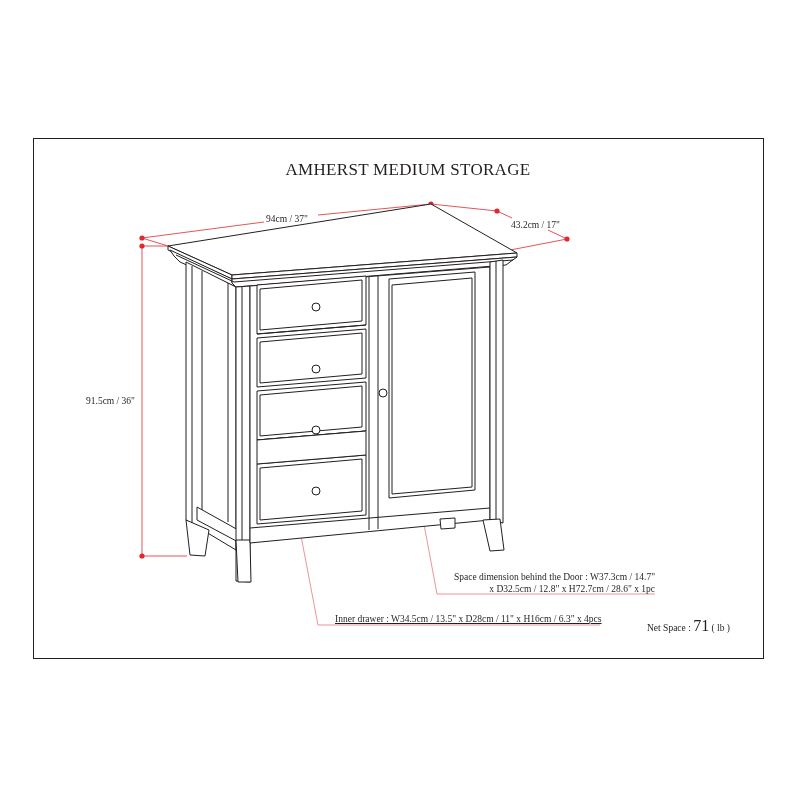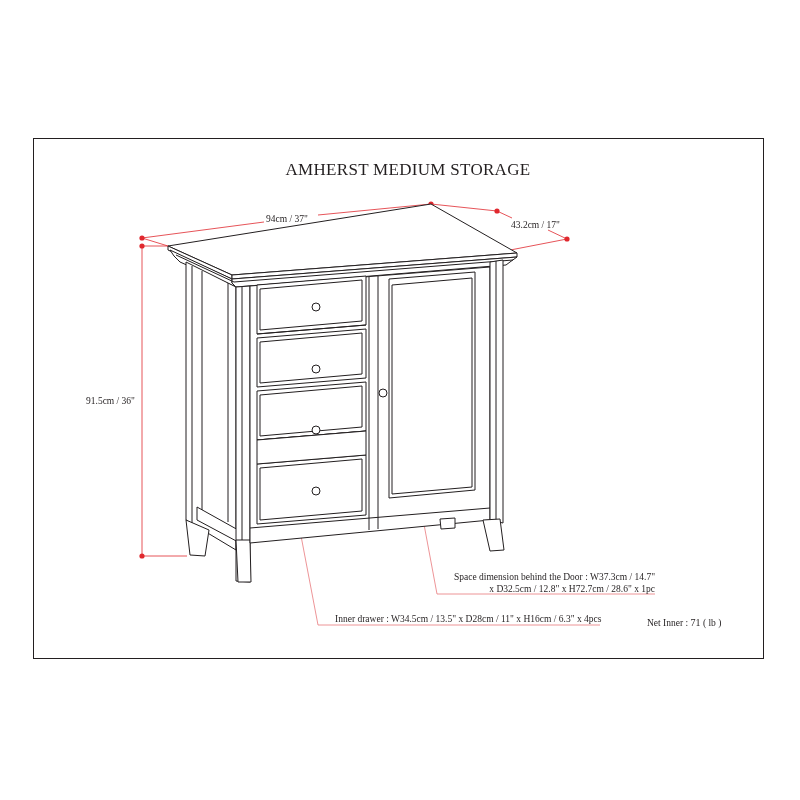--- a/index.html
+++ b/index.html
@@ -54,29 +54,29 @@
     .lbl.height { left: 86px; top: 397px; }
     .spec {
       position: absolute;
       font-size: 9.5px;
       color: #231f20;
       white-space: nowrap;
       line-height: 12px;
       text-align: right;
     }
     .spec.door { left: 454px; top: 571px; }
-    .spec.drawer { left: 335px; top: 613px; text-align: left; }
+    .spec.drawer { left: 335px; top: 613px; text-align: left; text-decoration: underline; }
     .weight {
       position: absolute;
       left: 647px;
       top: 617px;
       font-size: 9.5px;
       white-space: nowrap;
     }
-    .weight .val { font-size: 10px; }
+    .weight .val { font-size: 16px; }
   </style>
 </head>
 <body>
 
 <div class="frame"></div>
 
 <div class="title">AMHERST MEDIUM STORAGE</div>
 
 <svg class="drawing" viewBox="0 0 800 800" xmlns="http://www.w3.org/2000/svg">
   <g stroke="#e0282e" stroke-width="0.8" fill="none">
@@ -187,16 +187,16 @@
 <div class="lbl height">91.5cm / 36"</div>
 
 <div class="spec door">
   <div>Space dimension behind the Door  : W37.3cm / 14.7"</div>
   <div>x D32.5cm / 12.8" x H72.7cm / 28.6" x 1pc</div>
 </div>
 
 <div class="spec drawer">Inner drawer  : W34.5cm / 13.5" x D28cm / 11" x H16cm / 6.3" x 4pcs</div>
 
 <div class="weight">
-  <span>Net Inner :</span>
+  <span>Net Space :</span>
   <span class="val">71</span>
   <span>( lb )</span>
 </div>
 
 </body></html>

